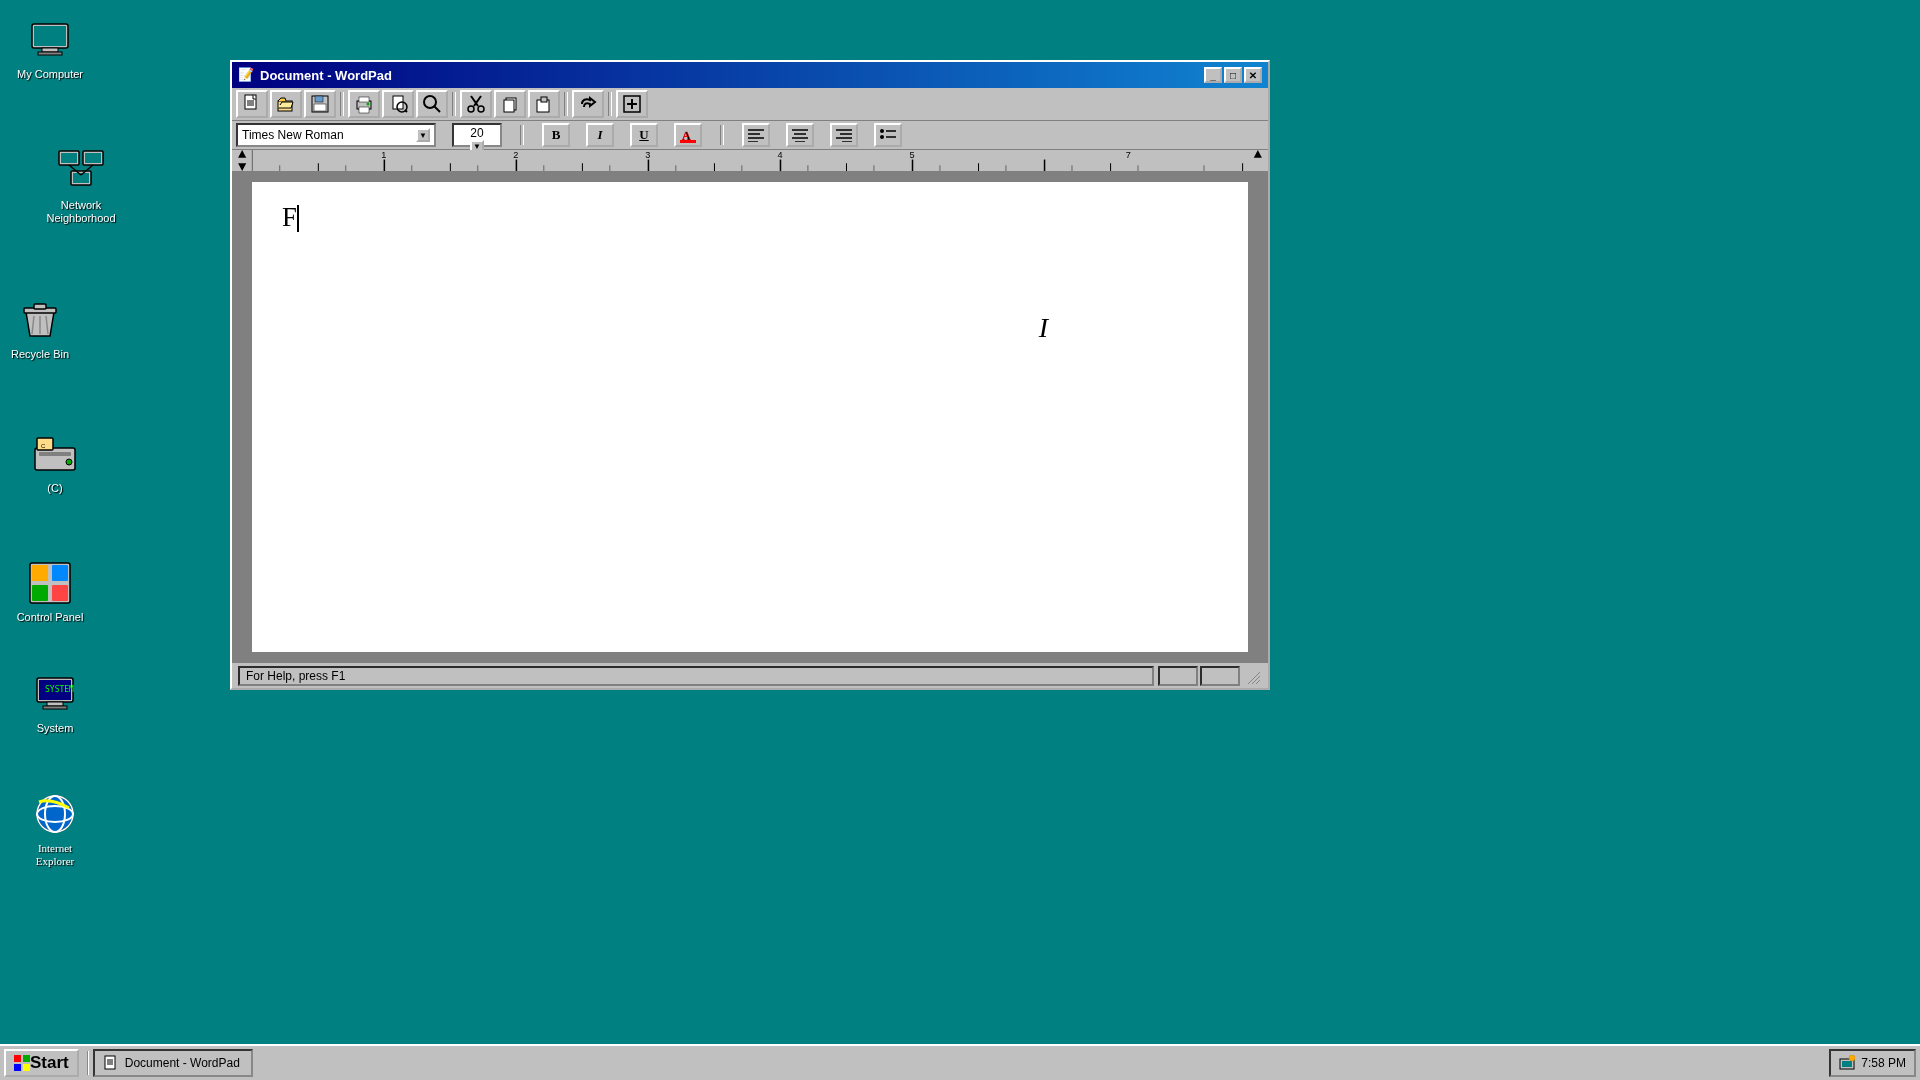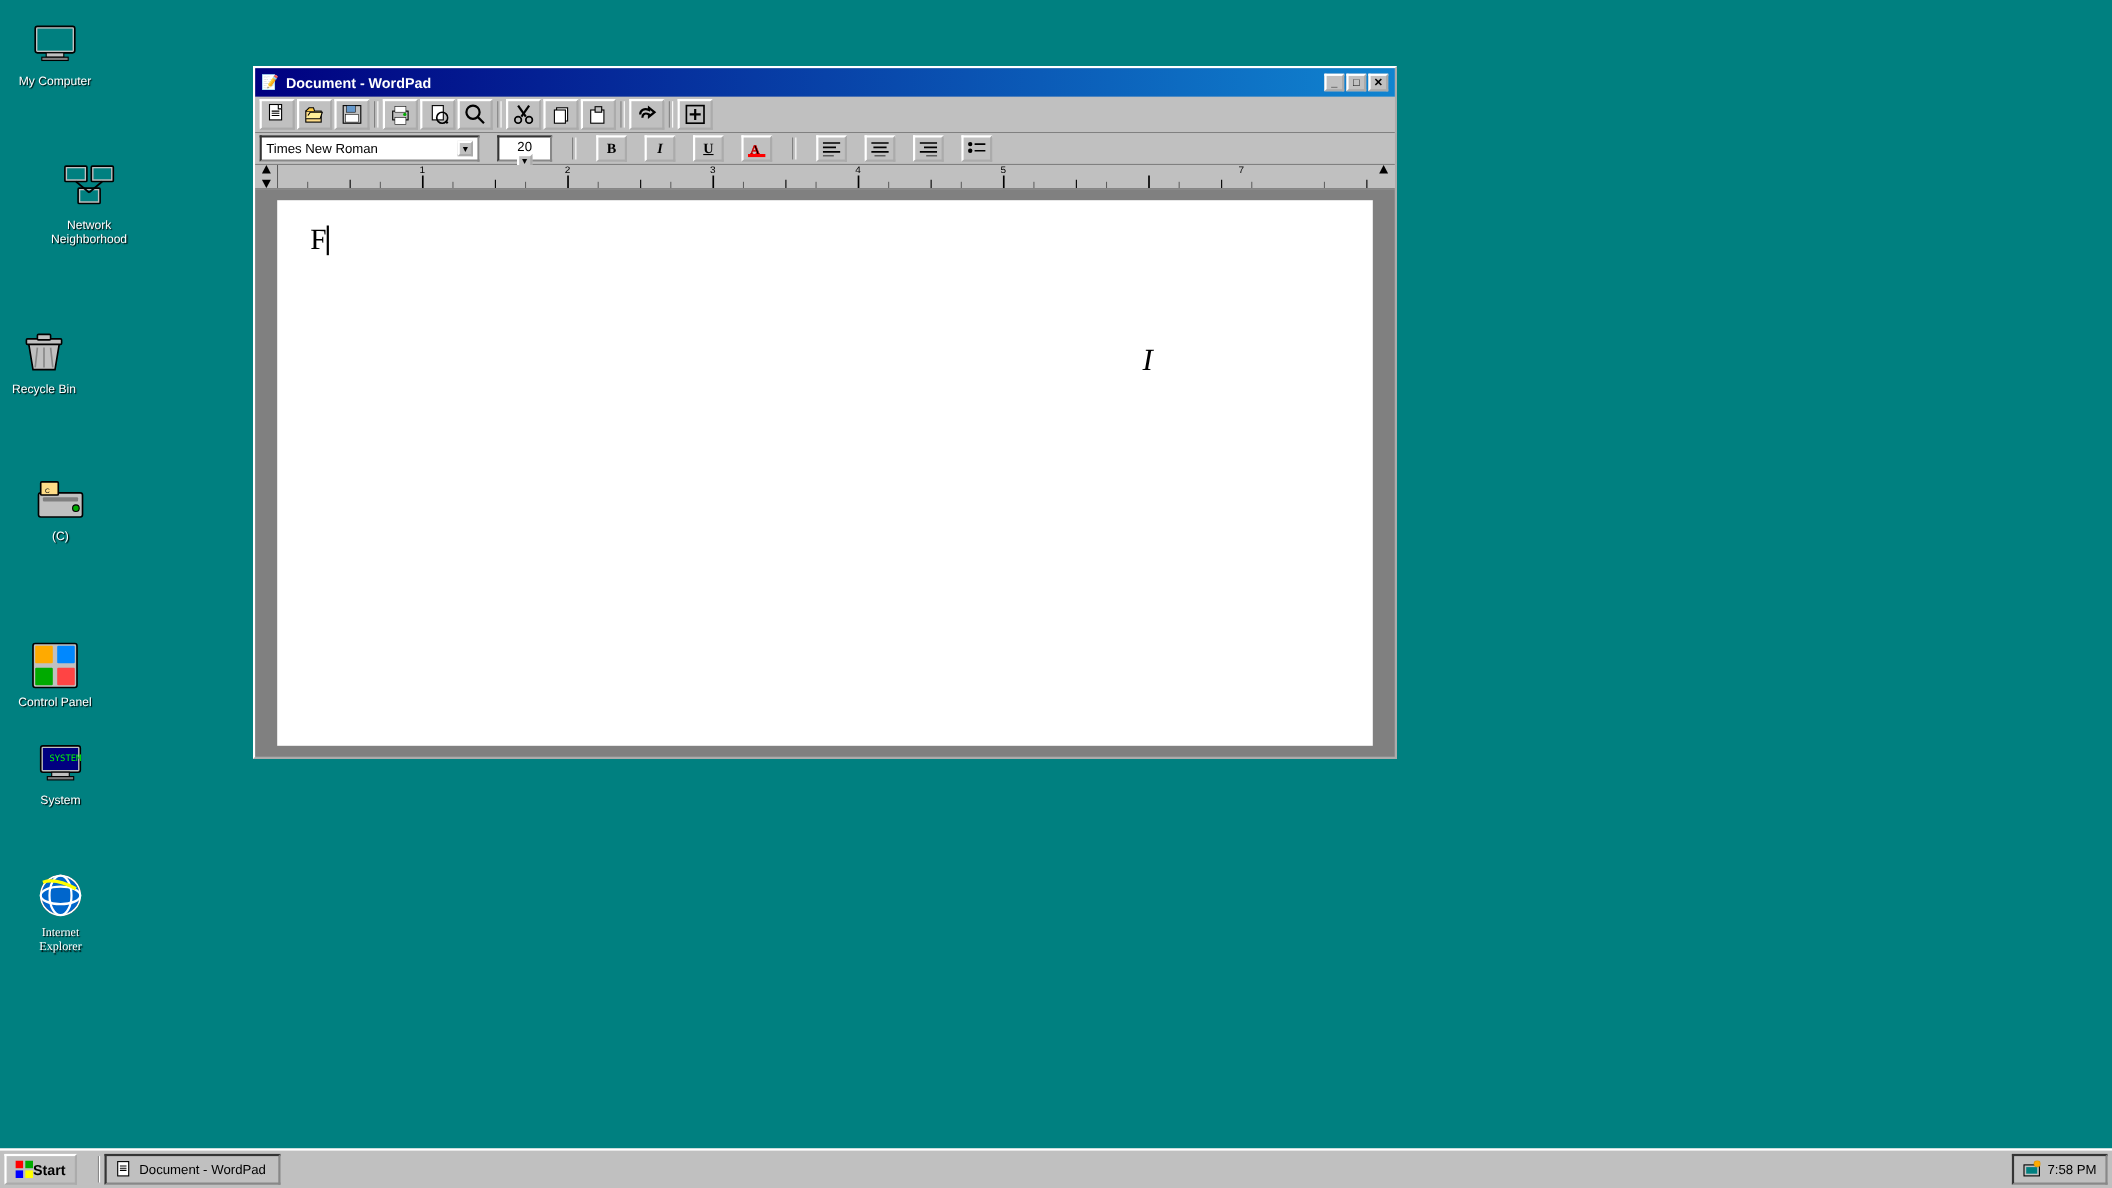--- a/index.html
+++ b/index.html
@@ -55,25 +55,25 @@
       padding: 2px 4px;
       z-index: 1000;
     }
 
     .start-button {
       display: flex;
       align-items: center;
       background: #c0c0c0;
       border: 2px outset #ffffff;
       padding: 2px 8px;
-      font-size: 13px;
+      font-size: 17px;
       font-weight: bold;
       cursor: pointer;
       height: 28px;
-      margin-right: 15px;
+      margin-right: 4px;
     }
 
     .taskbar-divider {
       width: 2px;
       height: 24px;
       border-left: 1px solid #888;
       border-right: 1px solid #fff;
       margin: 0 4px;
     }
 
@@ -430,21 +430,21 @@
         <rect x="4" y="18" width="40" height="22" rx="2" fill="#c0c0c0" stroke="#000" stroke-width="1.5"></rect>
         <rect x="8" y="22" width="32" height="4" fill="#808080" rx="1"></rect>
         <circle cx="38" cy="32" r="3" fill="#00aa00" stroke="#000" stroke-width="1"></circle>
         <rect x="6" y="8" width="16" height="12" rx="1" fill="#ffdd88" stroke="#000" stroke-width="1.5"></rect>
         <text x="10" y="18" font-size="6" fill="#000" font-family="Arial">C</text>
       </svg>
     </div>
     <span class="icon-label">(C)</span>
   </div>
 
-  <div class="desktop-icon" style="top:581px;left:10px;">
+  <div class="desktop-icon" style="top:559px;left:10px;">
     <div class="icon-img">
       <svg viewBox="0 0 48 48" xmlns="http://www.w3.org/2000/svg">
         <rect x="4" y="4" width="40" height="40" rx="2" fill="#c0c0c0" stroke="#000" stroke-width="1.5"></rect>
         <rect x="6" y="6" width="16" height="16" rx="1" fill="#ffaa00"></rect>
         <rect x="26" y="6" width="16" height="16" rx="1" fill="#0088ff"></rect>
         <rect x="6" y="26" width="16" height="16" rx="1" fill="#00aa00"></rect>
         <rect x="26" y="26" width="16" height="16" rx="1" fill="#ff4444"></rect>
       </svg>
     </div>
     <span class="icon-label">Control Panel</span>
@@ -695,20 +695,36 @@
   <div class="doc-area">
     <div class="document-page">
       <div class="document-content">
         <span style="font-family:'Times New Roman',serif;font-size:20pt;">F</span><span class="text-cursor"></span>
       </div>
 
       <div style="position:absolute;right:200px;top:130px;font-size:28px;color:#000;font-family:serif;font-style:italic;pointer-events:none;font-weight:100;">I</div>
     </div>
   </div>
 
+  <div class="status-bar">
+    <div class="status-text">
+      <span>For Help, press F1</span>
+    </div>
+    <div class="status-right">
+      <div class="status-box"></div>
+      <div class="status-box"></div>
+      <div class="status-resize">
+        <svg width="16" height="16" viewBox="0 0 16 16">
+            <line x1="8" y1="16" x2="16" y2="8" stroke="#888" stroke-width="1"></line>
+            <line x1="12" y1="16" x2="16" y2="12" stroke="#888" stroke-width="1"></line>
+            <line x1="4" y1="16" x2="16" y2="4" stroke="#888" stroke-width="1"></line>
+          </svg>
+      </div>
+    </div>
+  </div>
 </div>
 
 <div class="taskbar">
   <button class="start-button">
     <svg width="16" height="16" viewBox="0 0 16 16">
       <rect x="0" y="0" width="7" height="7" fill="#ff0000"></rect>
       <rect x="9" y="0" width="7" height="7" fill="#00aa00"></rect>
       <rect x="0" y="9" width="7" height="7" fill="#0000ff"></rect>
       <rect x="9" y="9" width="7" height="7" fill="#ffff00"></rect>
     </svg>

